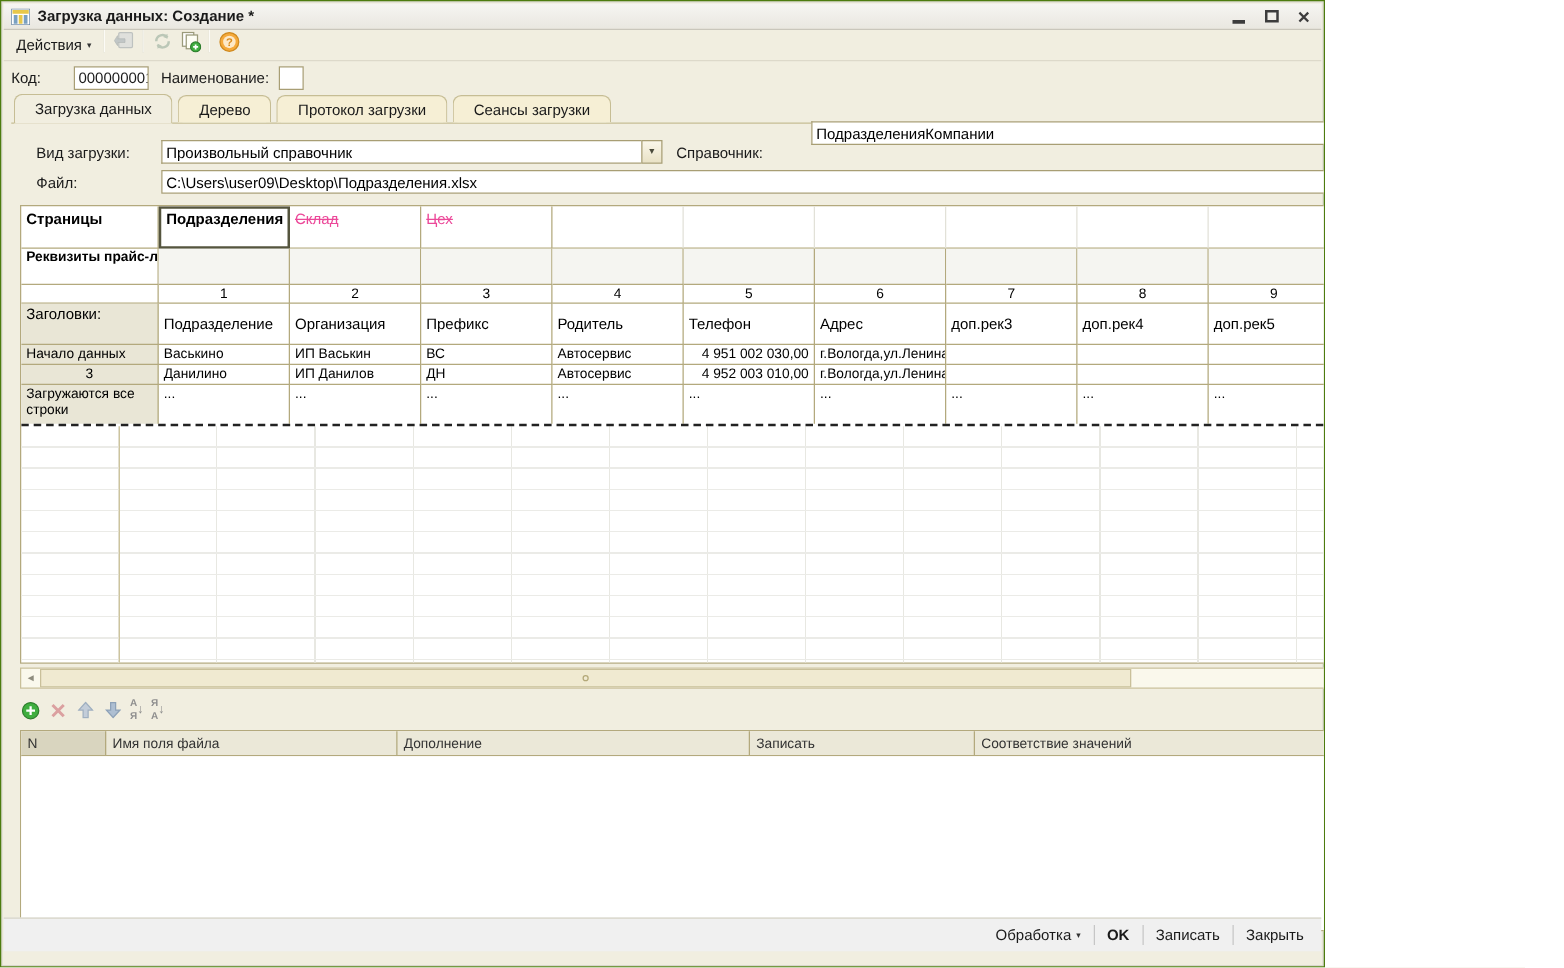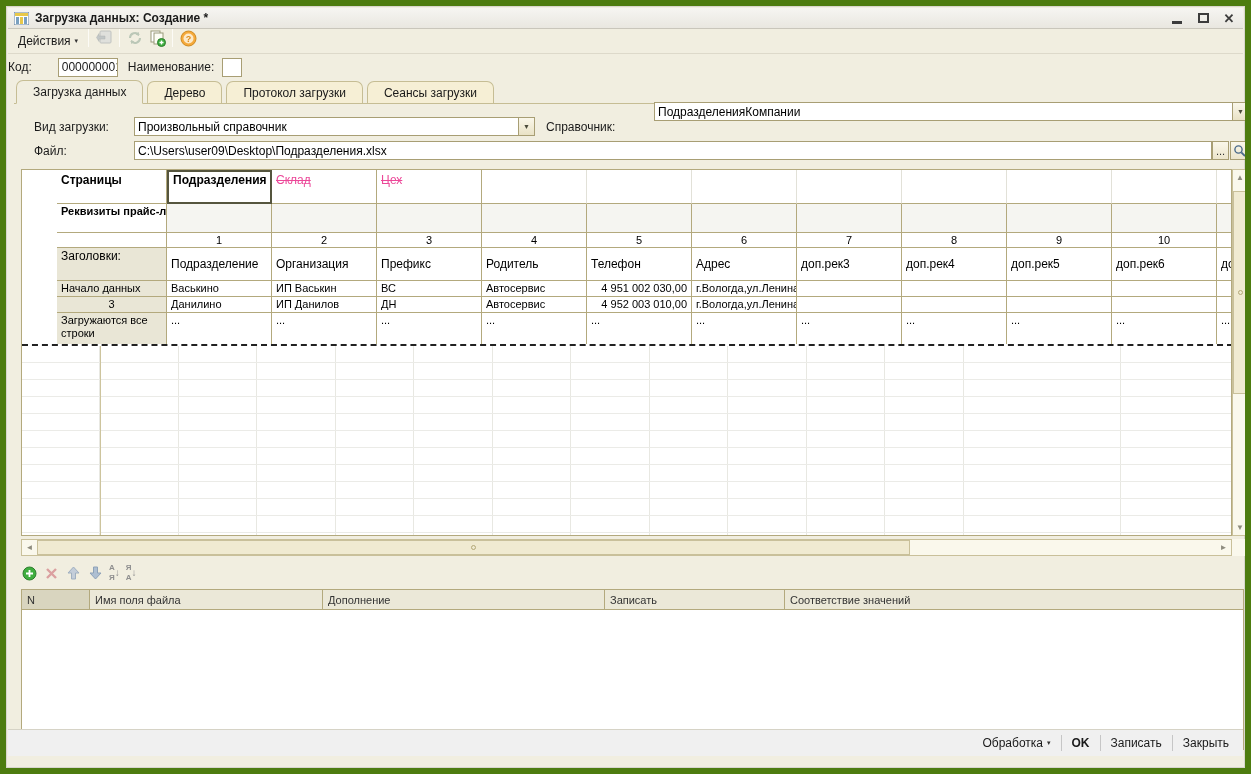--- a/index.html
+++ b/index.html
@@ -10,22 +10,22 @@
     --bg-label:#e9e6d6;
     --bg-reqs:#f5f5f1;
     --bg-tab:#f6efd5;
     --scroll-track:#faf8ec;
     --scroll-thumb:#f0ead1;
     --scroll-border:#c9c09a;
     --field-border:#a89e74;
   }
   *{margin:0;padding:0;box-sizing:border-box;}
   html,body{width:1251px;height:774px;font-family:"Liberation Sans",sans-serif;}
-  .window{position:relative;width:1251px;height:774px;background:var(--bg-form);
-    border:6px solid #4d7c0f;box-shadow:inset 0 0 0 1px #d8d6cd;overflow:hidden;}
+  .window{position:relative;width:1060px;height:774px;background:var(--bg-form);
+    border:1px solid #4d7c0f;box-shadow:inset 0 0 0 1px #d8d6cd;overflow:hidden;}
   
   .titlebar{position:absolute;left:2px;top:2px;right:2px;height:21px;
     background:linear-gradient(#f6f5f2,#e9e7e0);display:flex;align-items:center;
     border-bottom:1px solid #c9c6bb;padding:0 6px;}
   .title-icon{width:15px;height:13px;margin-right:6px;flex:0 0 auto;}
   .title-text{font-size:12px;font-weight:bold;color:#1a1a1a;}
   .win-controls{margin-left:auto;display:flex;align-items:center;gap:10px;}
   .win-btn{width:16px;height:14px;display:flex;align-items:center;justify-content:center;
     color:#3c3c3c;font-size:13px;font-weight:bold;cursor:default;}
   .glyph-min{width:10px;height:3px;background:#3c3c3c;margin-top:8px;}
@@ -33,21 +33,21 @@
   
   .toolbar{position:absolute;left:2px;top:23px;right:2px;height:25px;display:flex;
     padding:0 4px;border-bottom:1px solid #ddd9ca;}
   .tb-btn{font-size:12px;color:#1a1a1a;padding:2px 6px;display:flex;align-items:center;gap:4px;}
   .dd-arrow{font-size:7px;color:#333;}
   .tb-sep{width:1px;height:18px;background:#c9c5b3;border-right:1px solid #fcfbf6;margin:0 4px;}
   .tb-ico{width:18px;height:18px;display:flex;align-items:center;justify-content:center;margin:0 2px;}
   .tb-ico.disabled{opacity:.55;filter:grayscale(.5);}
   
   .code-row{position:absolute;left:2px;top:49px;right:2px;height:24px;display:flex;
-    align-items:center;font-size:12px;color:#1a1a1a;}
+    align-items:center;padding-left:6px;font-size:12px;color:#1a1a1a;}
   .field{background:#fff;border:1px solid var(--field-border);height:19px;
     font-size:12px;display:flex;align-items:center;padding:0 3px;overflow:hidden;white-space:nowrap;}
   .code-input{width:60px;margin-left:26px;}
   .name-label{margin-left:10px;}
   .name-input{width:20px;margin-left:8px;}
   
   .tabstrip{position:absolute;left:8px;top:73px;right:8px;height:25px;display:flex;
     align-items:flex-end;gap:4px;border-bottom:1px solid var(--panel-border);padding-left:2px;}
   .tab{height:22px;padding:0 16px;display:flex;align-items:center;font-size:12px;color:#1a1a1a;
     background:var(--bg-tab);border:1px solid var(--panel-border);border-bottom:none;
@@ -63,21 +63,21 @@
   .combo-btn span{font-size:7px;color:#4a4a3a;}
   .mini-btn{position:absolute;height:19px;background:linear-gradient(#faf7ea,#ece5cc);
     border:1px solid var(--field-border);display:flex;align-items:center;justify-content:center;
     font-size:11px;color:#333;}
   
   .sheet{position:absolute;left:15px;top:163px;width:1211px;height:367px;background:#fff;
     border:1px solid var(--tan);overflow:hidden;}
   .srow{display:flex;width:1270px;}
   .c{border-right:1px solid var(--tan);border-bottom:1px solid var(--tan);
     overflow:hidden;white-space:nowrap;font-size:11px;color:#000;padding:1px 4px;}
-  .lab{width:110px;flex:0 0 110px;margin-left:35px;}
+  .lab{width:110px;flex:0 0 110px;}
   .dc{width:105px;flex:0 0 105px;}
   .r-pages{height:34px;}
   .r-pages .c{font-size:12px;padding-top:3px;}
   .pages-label{font-weight:bold;}
   .page-sel{font-weight:bold;border:2px solid #55553e !important;padding-top:1px !important;}
   .page-off{color:#ec4899;text-decoration:line-through;}
   .c.lightv{border-right:1px solid #e2e1d8;}
   .r-reqs{height:29px;}
   .reqs-label{font-weight:bold;line-height:13px;}
   .reqs-cell{background:var(--bg-reqs);}

